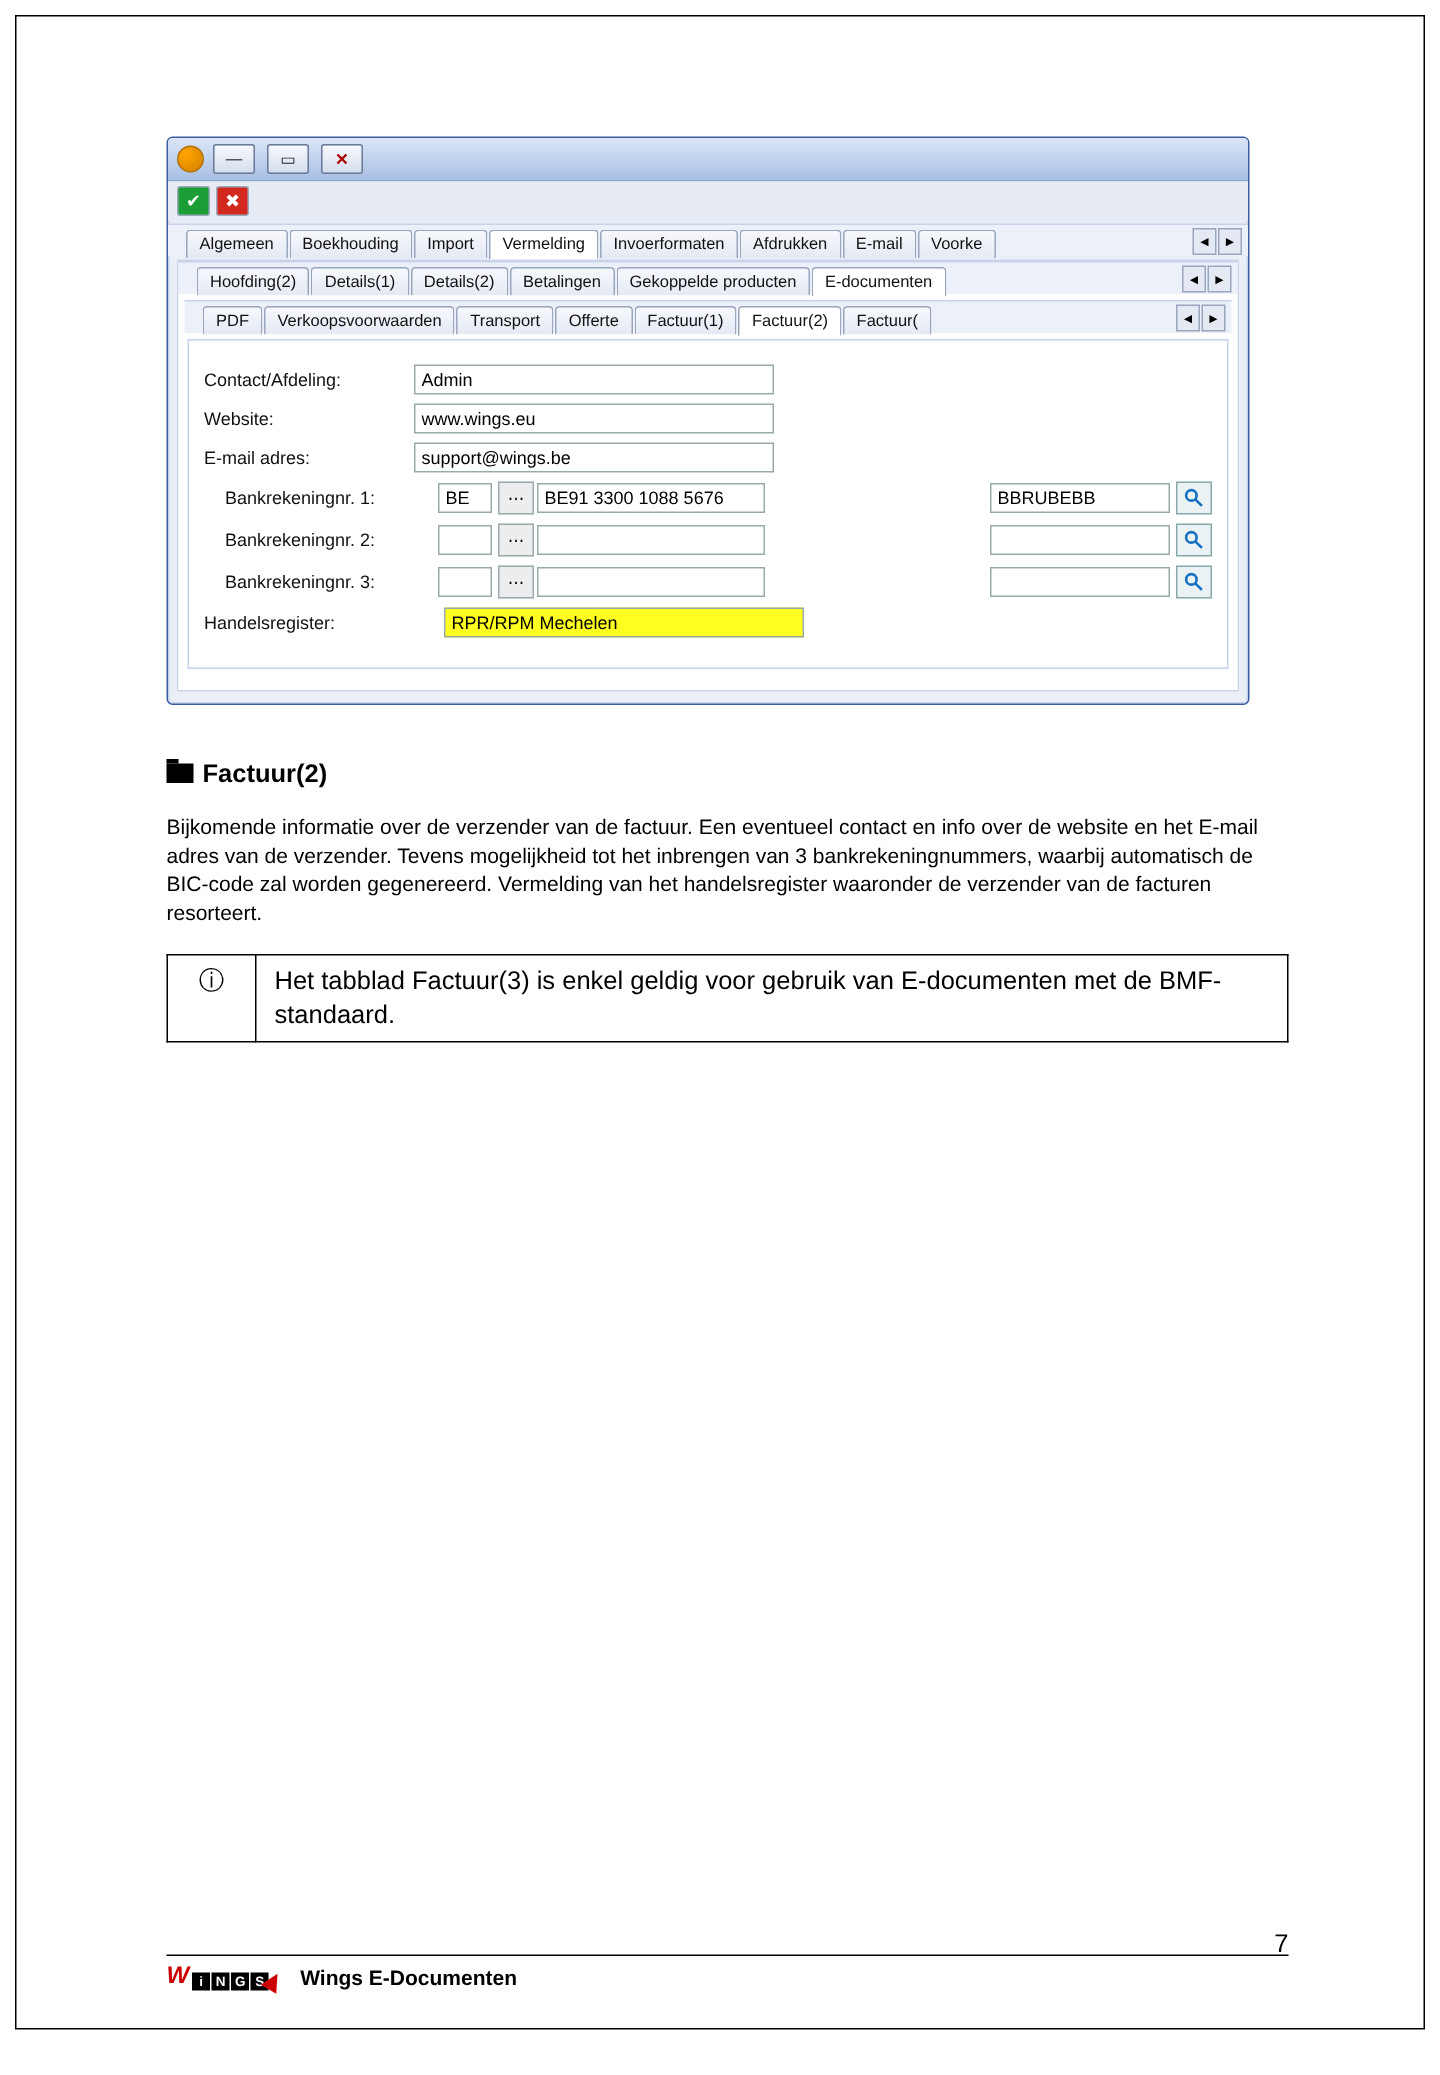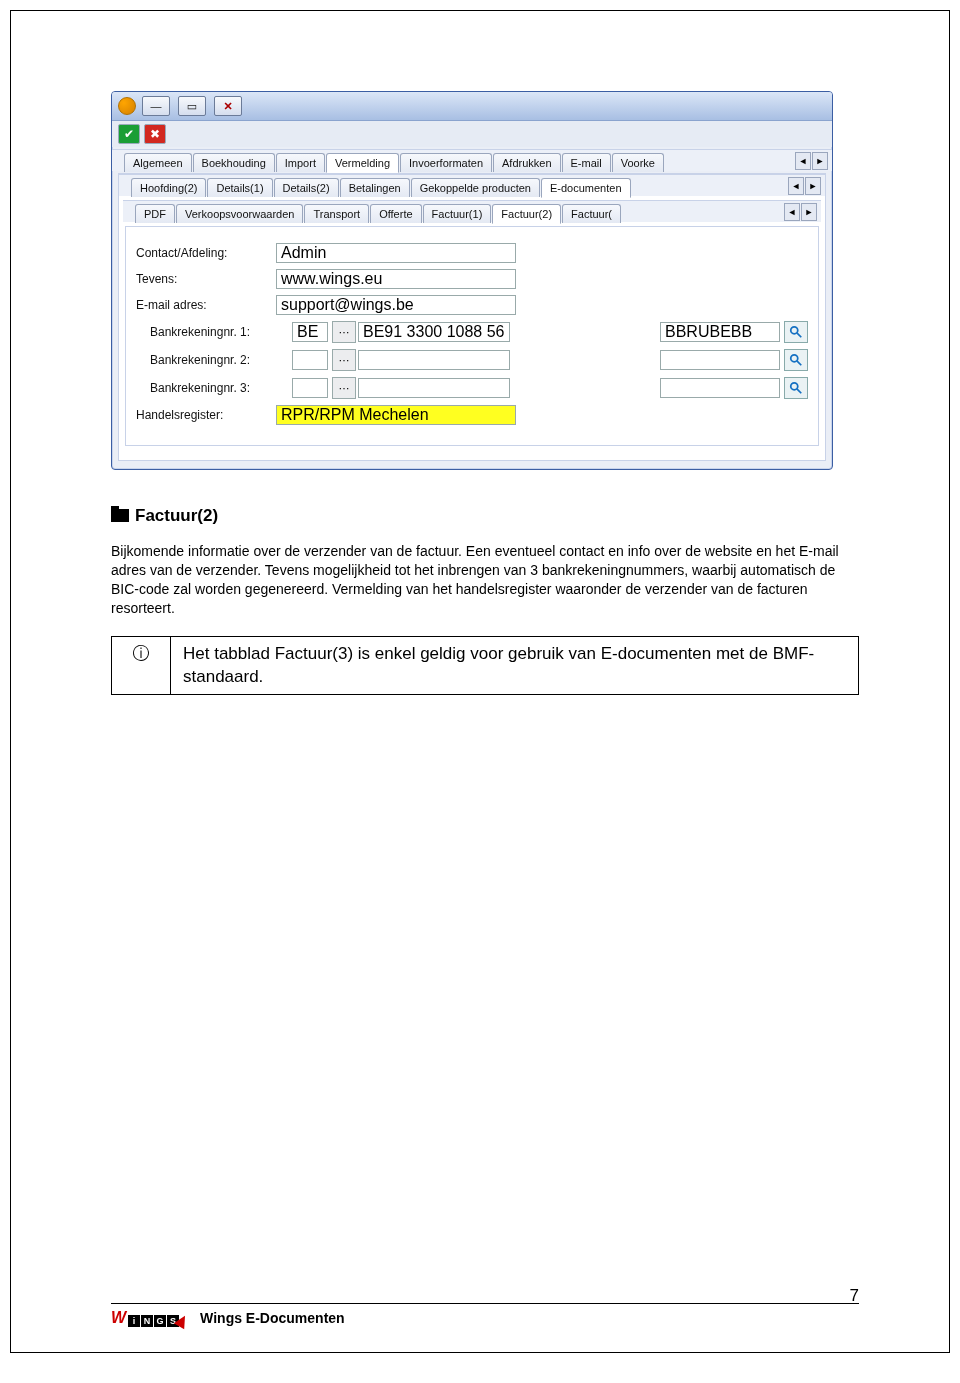--- a/index.html
+++ b/index.html
@@ -130,30 +130,31 @@
   }
   .form-row .label {
     width: 140px;
     color: #111;
   }
   .txt-input {
     height: 20px;
     border: 1px solid #9aa;
     background: #fff;
     padding: 0 4px;
-    font-size: 16px;
+    font-size: 12px;
     box-sizing: border-box;
   }
   .txt-med { width: 240px; }
   .txt-short { width: 36px; }
   .txt-iban { width: 152px; }
   .txt-bic { width: 120px; }
   .txt-highlight {
     background: #ffff20;
     width: 240px;
+    margin-left: 20px;
   }
   .lookup-btn {
     width: 22px; height: 20px;
     border: 1px solid #9aa;
     background: #ecedef;
     margin-left: 2px;
     display: flex; align-items: center; justify-content: center;
     font-size: 11px;
   }
   .magnify-btn {
@@ -308,21 +309,21 @@
           <div class="sbtn">►</div>
         </div>
       </div>
 
       <div class="form-panel">
         <div class="form-row">
           <div class="label">Contact/Afdeling:</div>
           <input class="txt-input txt-med" value="Admin" style="">
         </div>
         <div class="form-row">
-          <div class="label">Tevens:</div>
+          <div class="label">Website:</div>
           <input class="txt-input txt-med" value="www.wings.eu" style="">
         </div>
         <div class="form-row">
           <div class="label">E-mail adres:</div>
           <input class="txt-input txt-med" value="support@wings.be" style="">
         </div>
 
         <div class="form-row row-bank">
           <div class="label">Bankrekeningnr. 1:</div>
           <input class="txt-input txt-short" value="BE" style="">

